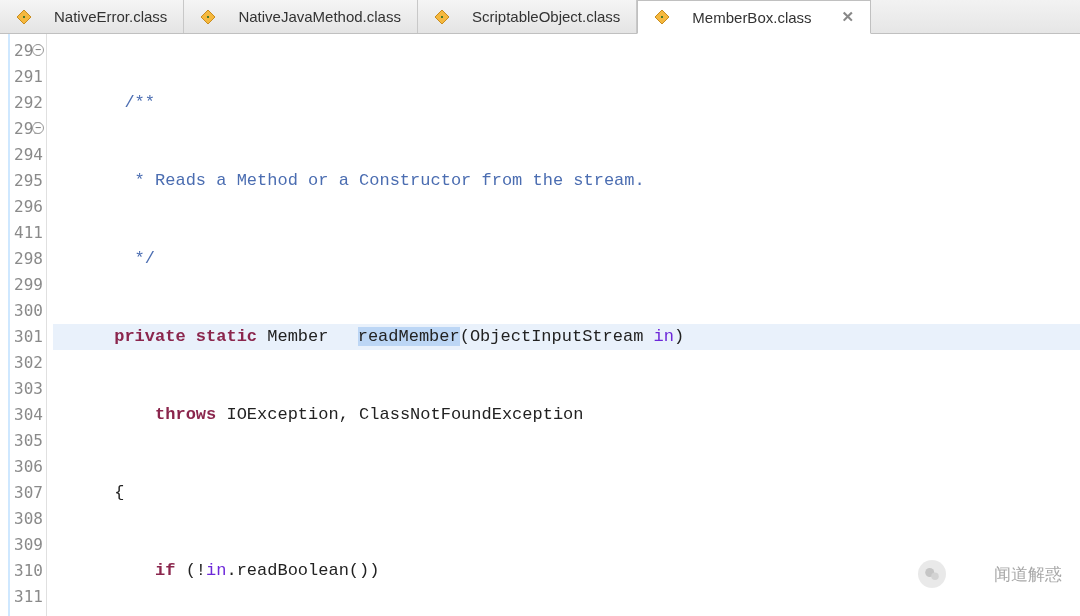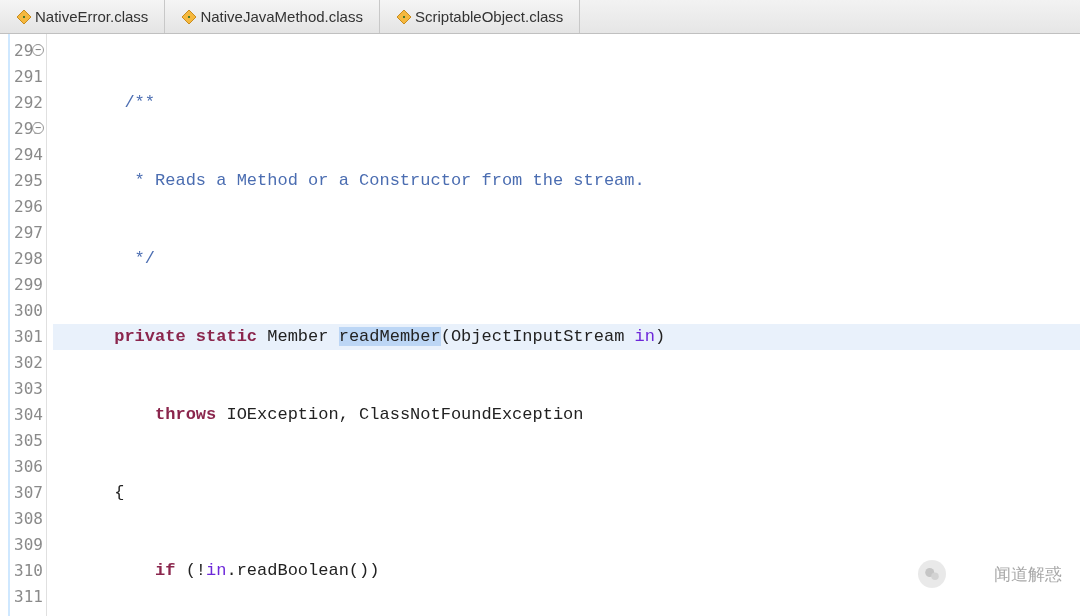--- a/index.html
+++ b/index.html
@@ -18,21 +18,21 @@
     border-bottom: 1px solid #c0c0c0;
     height: 34px;
     font-family: "Helvetica Neue", Arial, sans-serif;
     font-size: 15px;
     align-items: stretch;
   }
   .tab {
     display: flex;
     align-items: center;
     padding: 0 16px;
-    gap: 3px;
+    gap: 22px;
     color: #333;
     border-right: 1px solid #c8c8c8;
     cursor: pointer;
     background: linear-gradient(#f5f5f5, #e4e4e4);
   }
   .tab.active {
     background: #ffffff;
     border-top: 1px solid #c0c0c0;
     border-left: 1px solid #c0c0c0;
     border-right: 1px solid #c0c0c0;
@@ -105,21 +105,21 @@
     height: 26px;
   }
   .code-line.highlighted {
     background: #e9f1fb;
   }
   .indent { white-space: pre; }
   .c-comment { color: #4b6db1; }
   .c-kw { color: #8b264d; font-weight: 600; text-align: center; }
   .c-txt { color: #222; }
   .c-var { color: #6d28d9; }
-  .sel { background: #bcd6f5; }
+  .sel { background: #bcd6f5; margin-left: 19px; }
   .watermark {
     position: absolute;
     right: 18px;
     bottom: 28px;
     display: flex;
     align-items: center;
     gap: 8px;
     opacity: 0.85;
     font-family: "PingFang SC","Microsoft YaHei",sans-serif;
   }
@@ -161,33 +161,43 @@
     <span>NativeJavaMethod.class</span>
   </div>
   <div class="tab">
     <span class="tab-icon">
       <svg width="16" height="16" viewBox="0 0 16 16">
           <polygon points="8,1 15,8 8,15 1,8" fill="#f5b83d" stroke="#c98c1e" stroke-width="1"></polygon>
           <rect x="7" y="7" width="2" height="2" fill="#4a7a2a"></rect>
         </svg>
     </span>
     <span>ScriptableObject.class</span>
+  </div>
+  <div class="tab active">
+    <span class="tab-icon">
+      <svg width="16" height="16" viewBox="0 0 16 16">
+          <polygon points="8,1 15,8 8,15 1,8" fill="#f5b83d" stroke="#c98c1e" stroke-width="1"></polygon>
+          <rect x="7" y="7" width="2" height="2" fill="#4a7a2a"></rect>
+        </svg>
+    </span>
+    <span>MemberBox.class</span>
+    <span class="close-x">✕</span>
   </div>
 </div>
 
 <div class="editor">
   <div class="gutter">
     <div class="ln"><span>290</span><span class="fold-marker">−</span></div>
     <div class="ln"><span>291</span></div>
     <div class="ln"><span>292</span></div>
     <div class="ln"><span>293</span><span class="fold-marker">−</span></div>
     <div class="ln"><span>294</span></div>
     <div class="ln"><span>295</span></div>
     <div class="ln"><span>296</span></div>
-    <div class="ln"><span>297</span></div>
+    <div class="ln"><span>411</span></div>
     <div class="ln"><span>298</span></div>
     <div class="ln"><span>299</span></div>
     <div class="ln"><span>300</span></div>
     <div class="ln"><span>301</span></div>
     <div class="ln"><span>302</span></div>
     <div class="ln"><span>303</span></div>
     <div class="ln"><span>304</span></div>
     <div class="ln"><span>305</span></div>
     <div class="ln"><span>306</span></div>
     <div class="ln"><span>307</span></div>

